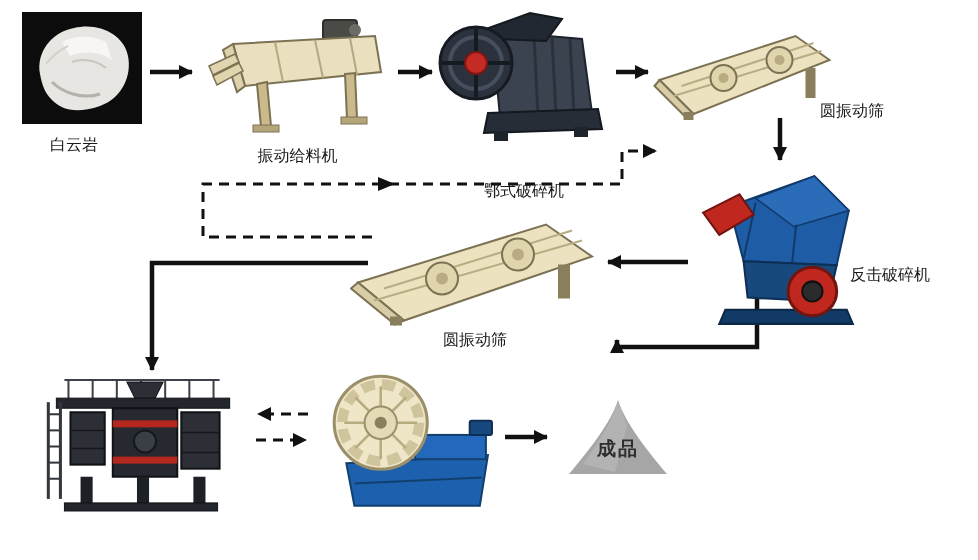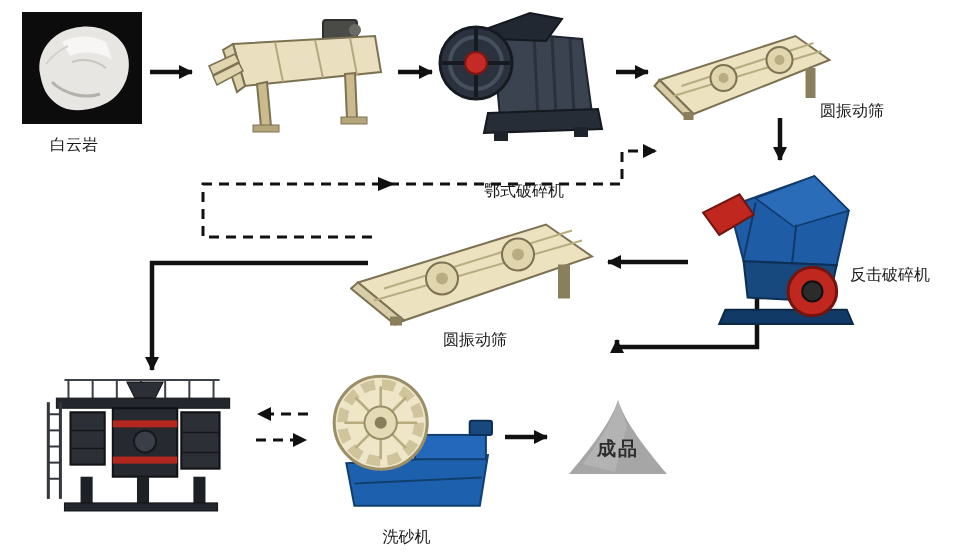--- a/index.html
+++ b/index.html
@@ -206,20 +206,20 @@
   </div>
 
   <div class="node" style="left:563px;top:396px;width:110px;height:82px;">
     <svg viewBox="0 0 110 82">
       <path d="M55,4 C48,26 28,52 6,78 L104,78 C82,52 62,26 55,4 Z" fill="#a6a6a6"></path>
       <path d="M55,4 C50,24 36,46 20,68 L52,76 L64,30 Z" fill="#bdbdbd" opacity="0.55"></path>
     </svg>
   </div>
 
   <div class="label" style="left:14px;top:136px;width:120px;">白云岩</div>
+  <div class="label" style="left:205px;top:147px;width:185px;">振动给料机</div>
   <div class="label" style="left:433px;top:147px;width:182px;margin-top:35px;">鄂式破碎机</div>
   <div class="label left" style="left:820px;top:102px;width:110px;">圆振动筛</div>
   <div class="label left" style="left:850px;top:266px;width:120px;">反击破碎机</div>
   <div class="label" style="left:350px;top:331px;width:250px;">圆振动筛</div>
-  <div class="label" style="left:318px;top:528px;width:177px;">洗砂机</div>
   <div class="label product-label" style="left:563px;top:440px;width:110px;font-weight:bold;">成品</div>
 
 </div>
 
 </body></html>

